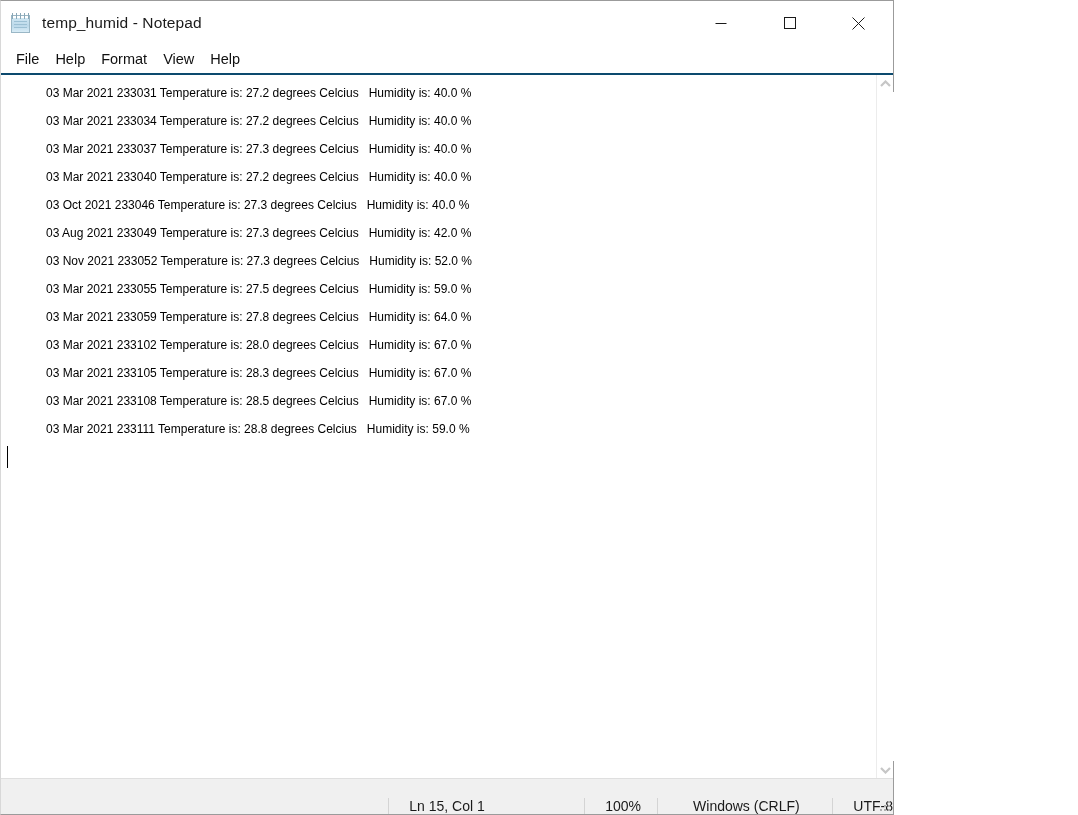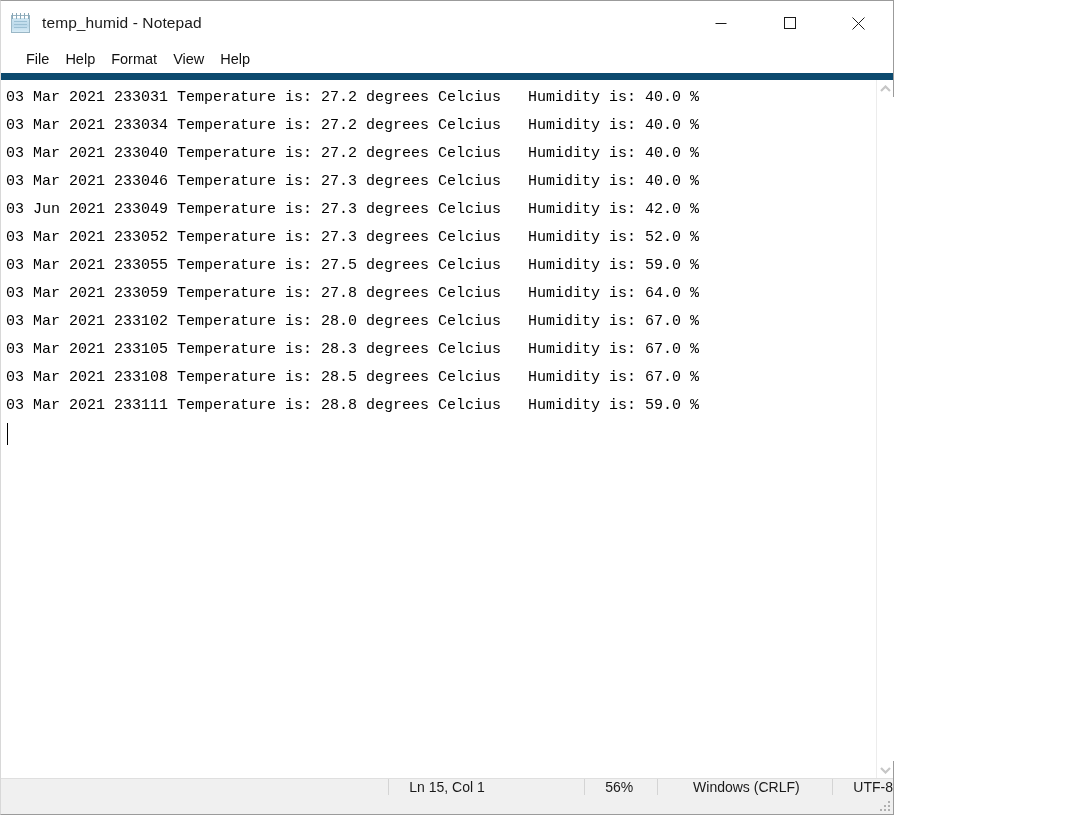--- a/index.html
+++ b/index.html
@@ -120,22 +120,22 @@
   }
   .win-btn svg { display: block; }
 
   
   .menubar {
     height: 28px;
     min-height: 28px;
     background: #ffffff;
     display: flex;
     align-items: center;
-    padding-left: 17px;
-    border-bottom: 7px solid #0c4a6e;
+    padding-left: 7px;
+    border-bottom: 2px solid #0c4a6e;
   }
   .menu-item {
     font-size: 14.5px;
     color: #101010;
     padding: 3px 8px 4px 8px;
     white-space: nowrap;
   }
 
   
   .editor-wrap {
@@ -148,27 +148,28 @@
   .editor {
     flex: 1;
     min-width: 0;
     background: #ffffff;
     overflow: hidden;
     position: relative;
     padding: 4px 0 0 5px;
     box-sizing: border-box;
   }
   .doc-line {
-    font-family: Liberation Mono, monospace;
-    font-size: 15px;
+    font-family: Liberation Sans, sans-serif;
+    font-size: 12px;
     line-height: 28px;
     color: #000000;
     white-space: pre;
     letter-spacing: 0px;
     height: 28px;
+    margin-left: 40px;
   }
   .caret {
     width: 1px;
     height: 22px;
     background: #000000;
     margin-top: 3px;
     margin-left: 1px;
   }
 
   
@@ -196,21 +197,21 @@
     background: #ffffff;
   }
 
   
   .statusbar {
     height: 35px;
     min-height: 35px;
     background: #f0f0f0;
     border-top: 1px solid #dfdfdf;
     display: flex;
-    align-items: flex-start;
+    align-items: flex-end;
     font-size: 14px;
     color: #1a1a1a;
     position: relative;
   }
   .sb-spacer { width: 425px; }
   .sb-cell {
     display: flex;
     align-items: center;
     border-left: 1px solid #d4d4d4;
     padding-left: 20px;
@@ -286,24 +287,25 @@
     <div class="menu-item">Help</div>
     <div class="menu-item">Format</div>
     <div class="menu-item">View</div>
     <div class="menu-item">Help</div>
   </div>
 
   <div class="editor-wrap">
     <div class="editor">
       <div class="doc-line">03 Mar 2021 233031 Temperature is: 27.2 degrees Celcius   Humidity is: 40.0 %</div>
       <div class="doc-line">03 Mar 2021 233034 Temperature is: 27.2 degrees Celcius   Humidity is: 40.0 %</div>
+      <div class="doc-line">03 Mar 2021 233037 Temperature is: 27.3 degrees Celcius   Humidity is: 40.0 %</div>
       <div class="doc-line">03 Mar 2021 233040 Temperature is: 27.2 degrees Celcius   Humidity is: 40.0 %</div>
-      <div class="doc-line">03 Mar 2021 233046 Temperature is: 27.3 degrees Celcius   Humidity is: 40.0 %</div>
-      <div class="doc-line">03 Jun 2021 233049 Temperature is: 27.3 degrees Celcius   Humidity is: 42.0 %</div>
-      <div class="doc-line">03 Mar 2021 233052 Temperature is: 27.3 degrees Celcius   Humidity is: 52.0 %</div>
+      <div class="doc-line">03 Oct 2021 233046 Temperature is: 27.3 degrees Celcius   Humidity is: 40.0 %</div>
+      <div class="doc-line">03 Aug 2021 233049 Temperature is: 27.3 degrees Celcius   Humidity is: 42.0 %</div>
+      <div class="doc-line">03 Nov 2021 233052 Temperature is: 27.3 degrees Celcius   Humidity is: 52.0 %</div>
       <div class="doc-line">03 Mar 2021 233055 Temperature is: 27.5 degrees Celcius   Humidity is: 59.0 %</div>
       <div class="doc-line">03 Mar 2021 233059 Temperature is: 27.8 degrees Celcius   Humidity is: 64.0 %</div>
       <div class="doc-line">03 Mar 2021 233102 Temperature is: 28.0 degrees Celcius   Humidity is: 67.0 %</div>
       <div class="doc-line">03 Mar 2021 233105 Temperature is: 28.3 degrees Celcius   Humidity is: 67.0 %</div>
       <div class="doc-line">03 Mar 2021 233108 Temperature is: 28.5 degrees Celcius   Humidity is: 67.0 %</div>
       <div class="doc-line">03 Mar 2021 233111 Temperature is: 28.8 degrees Celcius   Humidity is: 59.0 %</div>
       <div class="caret"></div>
     </div>
 
     <div class="scrollbar">
@@ -317,21 +319,21 @@
         <svg width="11" height="8" viewBox="0 0 11 8">
           <polyline points="1,2 5.5,6.5 10,2" fill="none" stroke="#c6c6c6" stroke-width="2.2"></polyline>
         </svg>
       </div>
     </div>
   </div>
 
   <div class="statusbar">
     <div class="sb-spacer"></div>
     <div class="sb-cell cell-ln">Ln 15, Col 1</div>
-    <div class="sb-cell cell-zoom">56%</div>
+    <div class="sb-cell cell-zoom">100%</div>
     <div class="sb-cell cell-eol">Windows (CRLF)</div>
     <div class="sb-cell cell-enc">UTF-8</div>
     <div class="grip">
       <i style="left:8px;top:8px;"></i>
       <i style="left:4px;top:8px;"></i>
       <i style="left:8px;top:4px;"></i>
       <i style="left:0px;top:8px;"></i>
       <i style="left:4px;top:4px;"></i>
       <i style="left:8px;top:0px;"></i>
     </div>

